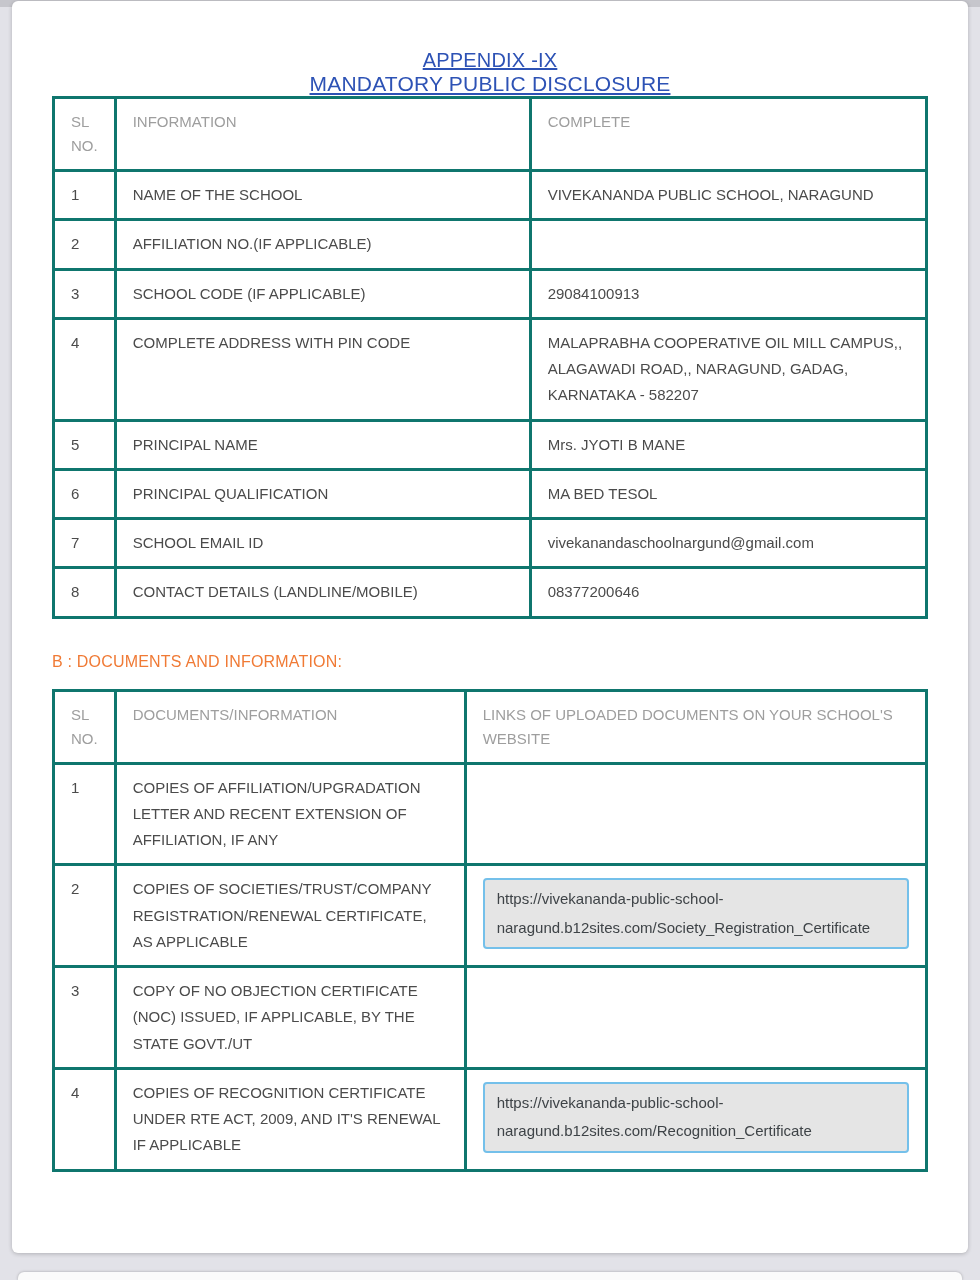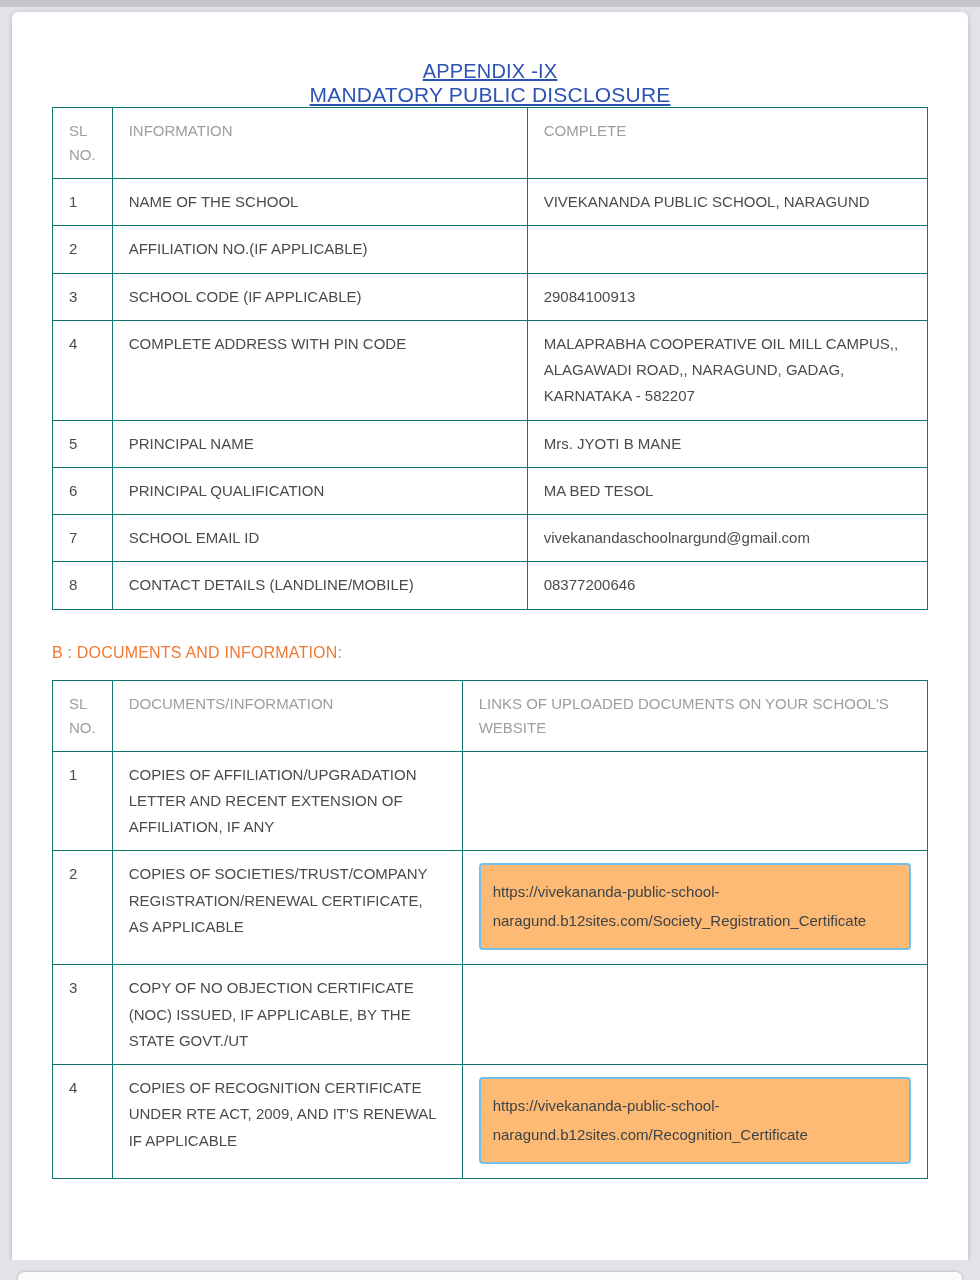--- a/index.html
+++ b/index.html
@@ -9,21 +9,21 @@
     background: #e2e2e8;
     font-family: "Liberation Sans", sans-serif;
     position: relative;
     overflow: hidden;
   }
   .top-strip {
     position: absolute; top: 0; left: 0; right: 0; height: 7px;
     background: #c6c6cc;
   }
   .page-card {
-    position: absolute; left: 12px; right: 12px; top: 12px; height: 1252px;
+    position: absolute; left: 12px; right: 12px; top: 1px; height: 1252px;
     background: #ffffff;
     border-radius: 6px;
     box-shadow: 0 1px 4px rgba(0,0,0,0.22);
     overflow: hidden;
   }
   .card-inner { padding: 48px 40px 0 40px; }
   .doc-title {
     text-align: center;
     color: #2d52b5;
     text-decoration: underline;
@@ -38,21 +38,21 @@
     font-size: 16px;
     font-weight: normal;
     margin: 34px 0 18px 0;
     letter-spacing: 0.2px;
   }
   table.disclosure {
     width: 100%;
     border-collapse: collapse;
   }
   table.disclosure th, table.disclosure td {
-    border: 1px solid #0f766e;
+    border: 3px solid #0f766e;
     text-align: left;
     vertical-align: top;
     font-size: 15px;
   }
   table.disclosure th {
     color: #9e9e9e;
     font-weight: normal;
     padding: 11px 16px;
     line-height: 1.6;
   }
@@ -60,22 +60,22 @@
     color: #4b4b4b;
     padding: 10px 16px;
     line-height: 1.75;
   }
   .col-sl  { width: 49px; }
   .tableA .col-info { width: 415px; }
   .tableB .col-doc  { width: 350px; }
   .link-box {
     border: 2px solid #74c0ea;
     border-radius: 4px;
-    background: #fdba74;
-    padding: 13px 12px;
+    background: #e5e5e5;
+    padding: 5px 12px;
     line-height: 1.9;
     color: #3e4347;
     font-size: 15px;
     word-wrap: break-word;
     overflow-wrap: break-word;
     margin: 2px 0 4px 0;
   }
   .gap-band {
     position: absolute; left: 0; right: 0; bottom: 0; height: 20px;
     background: #e2e2e8;

